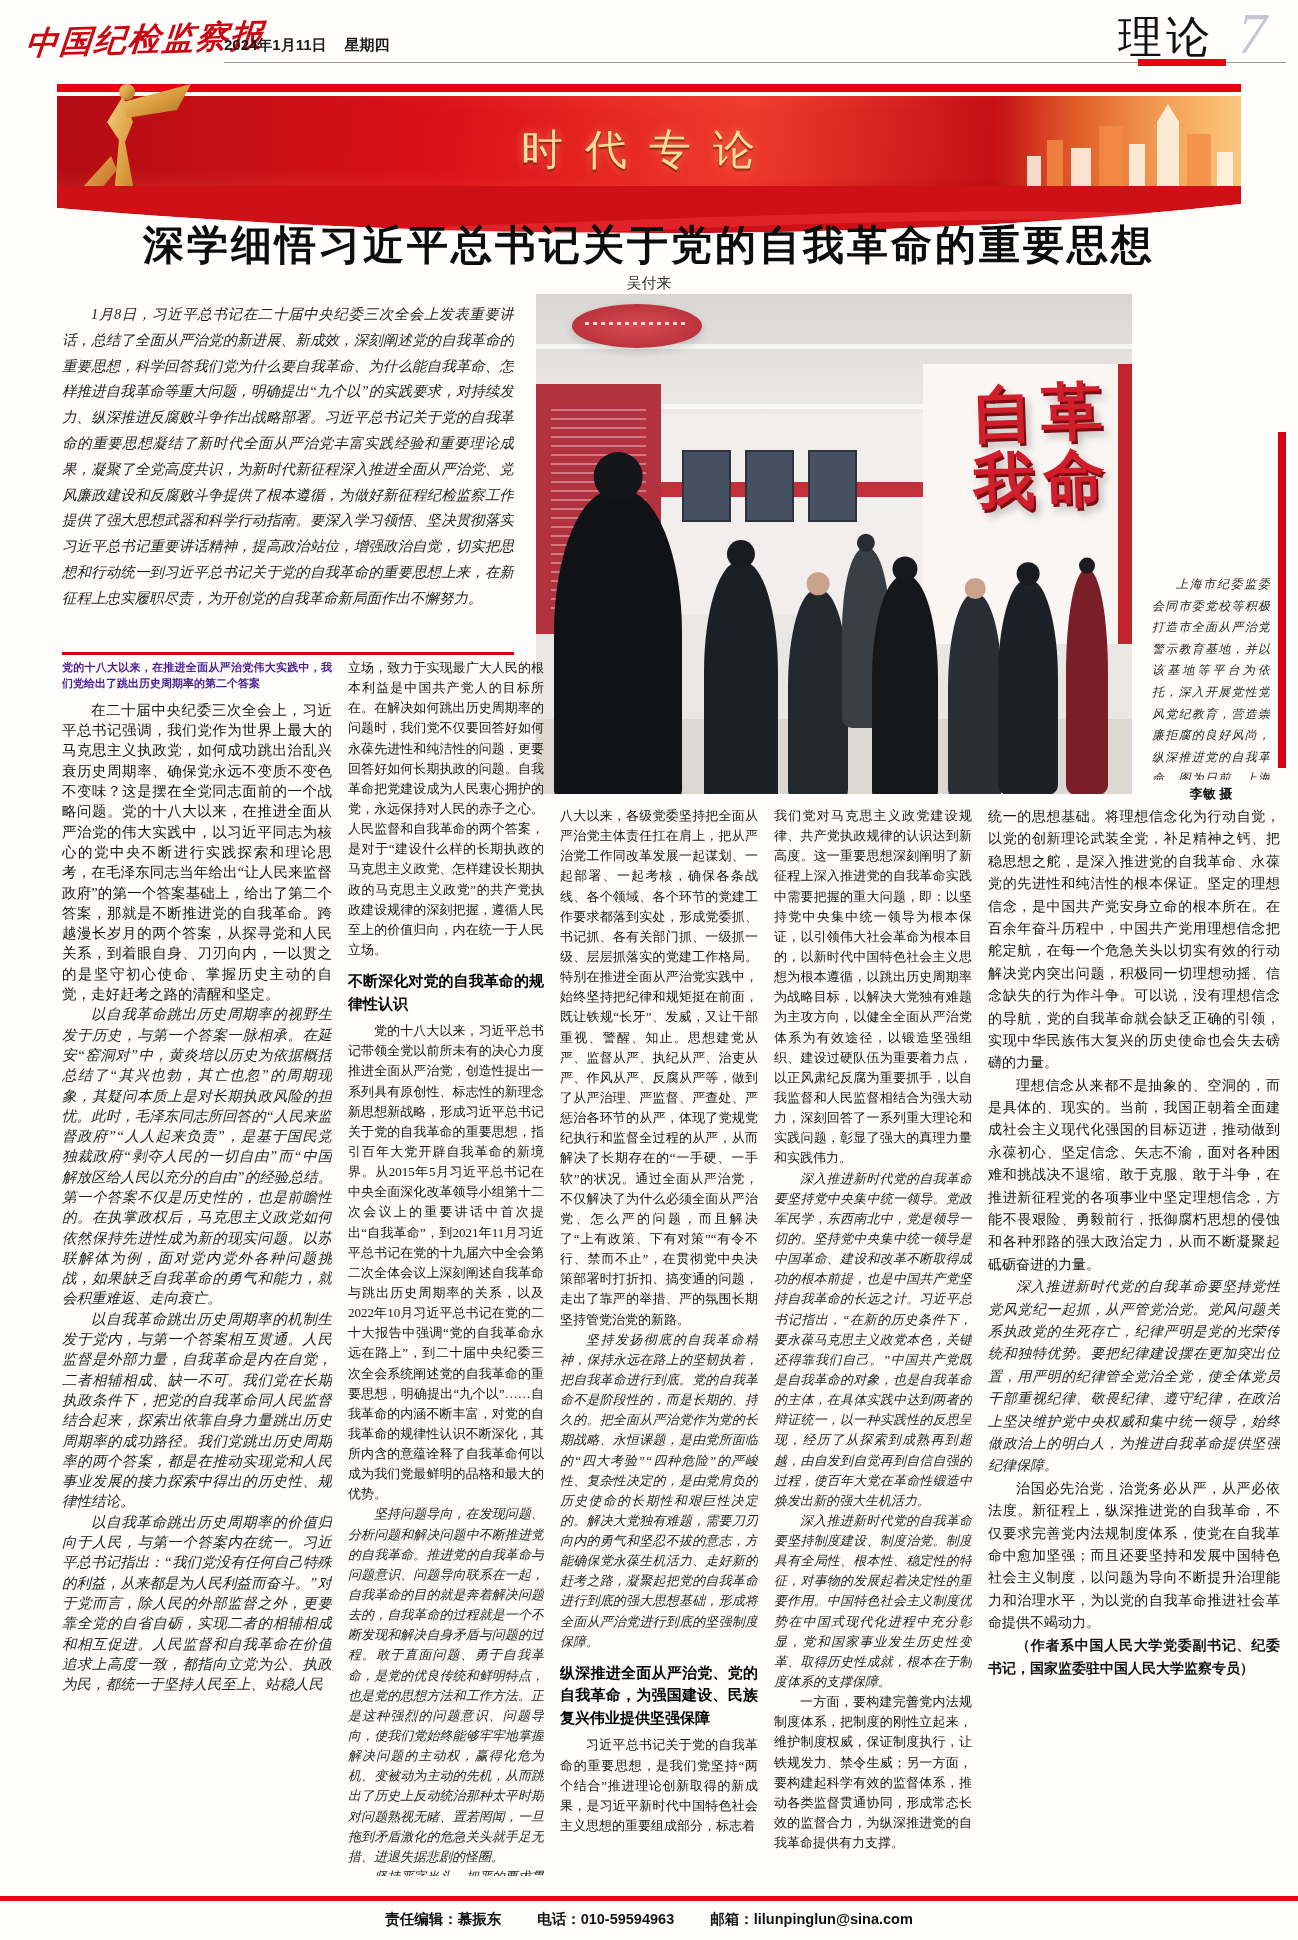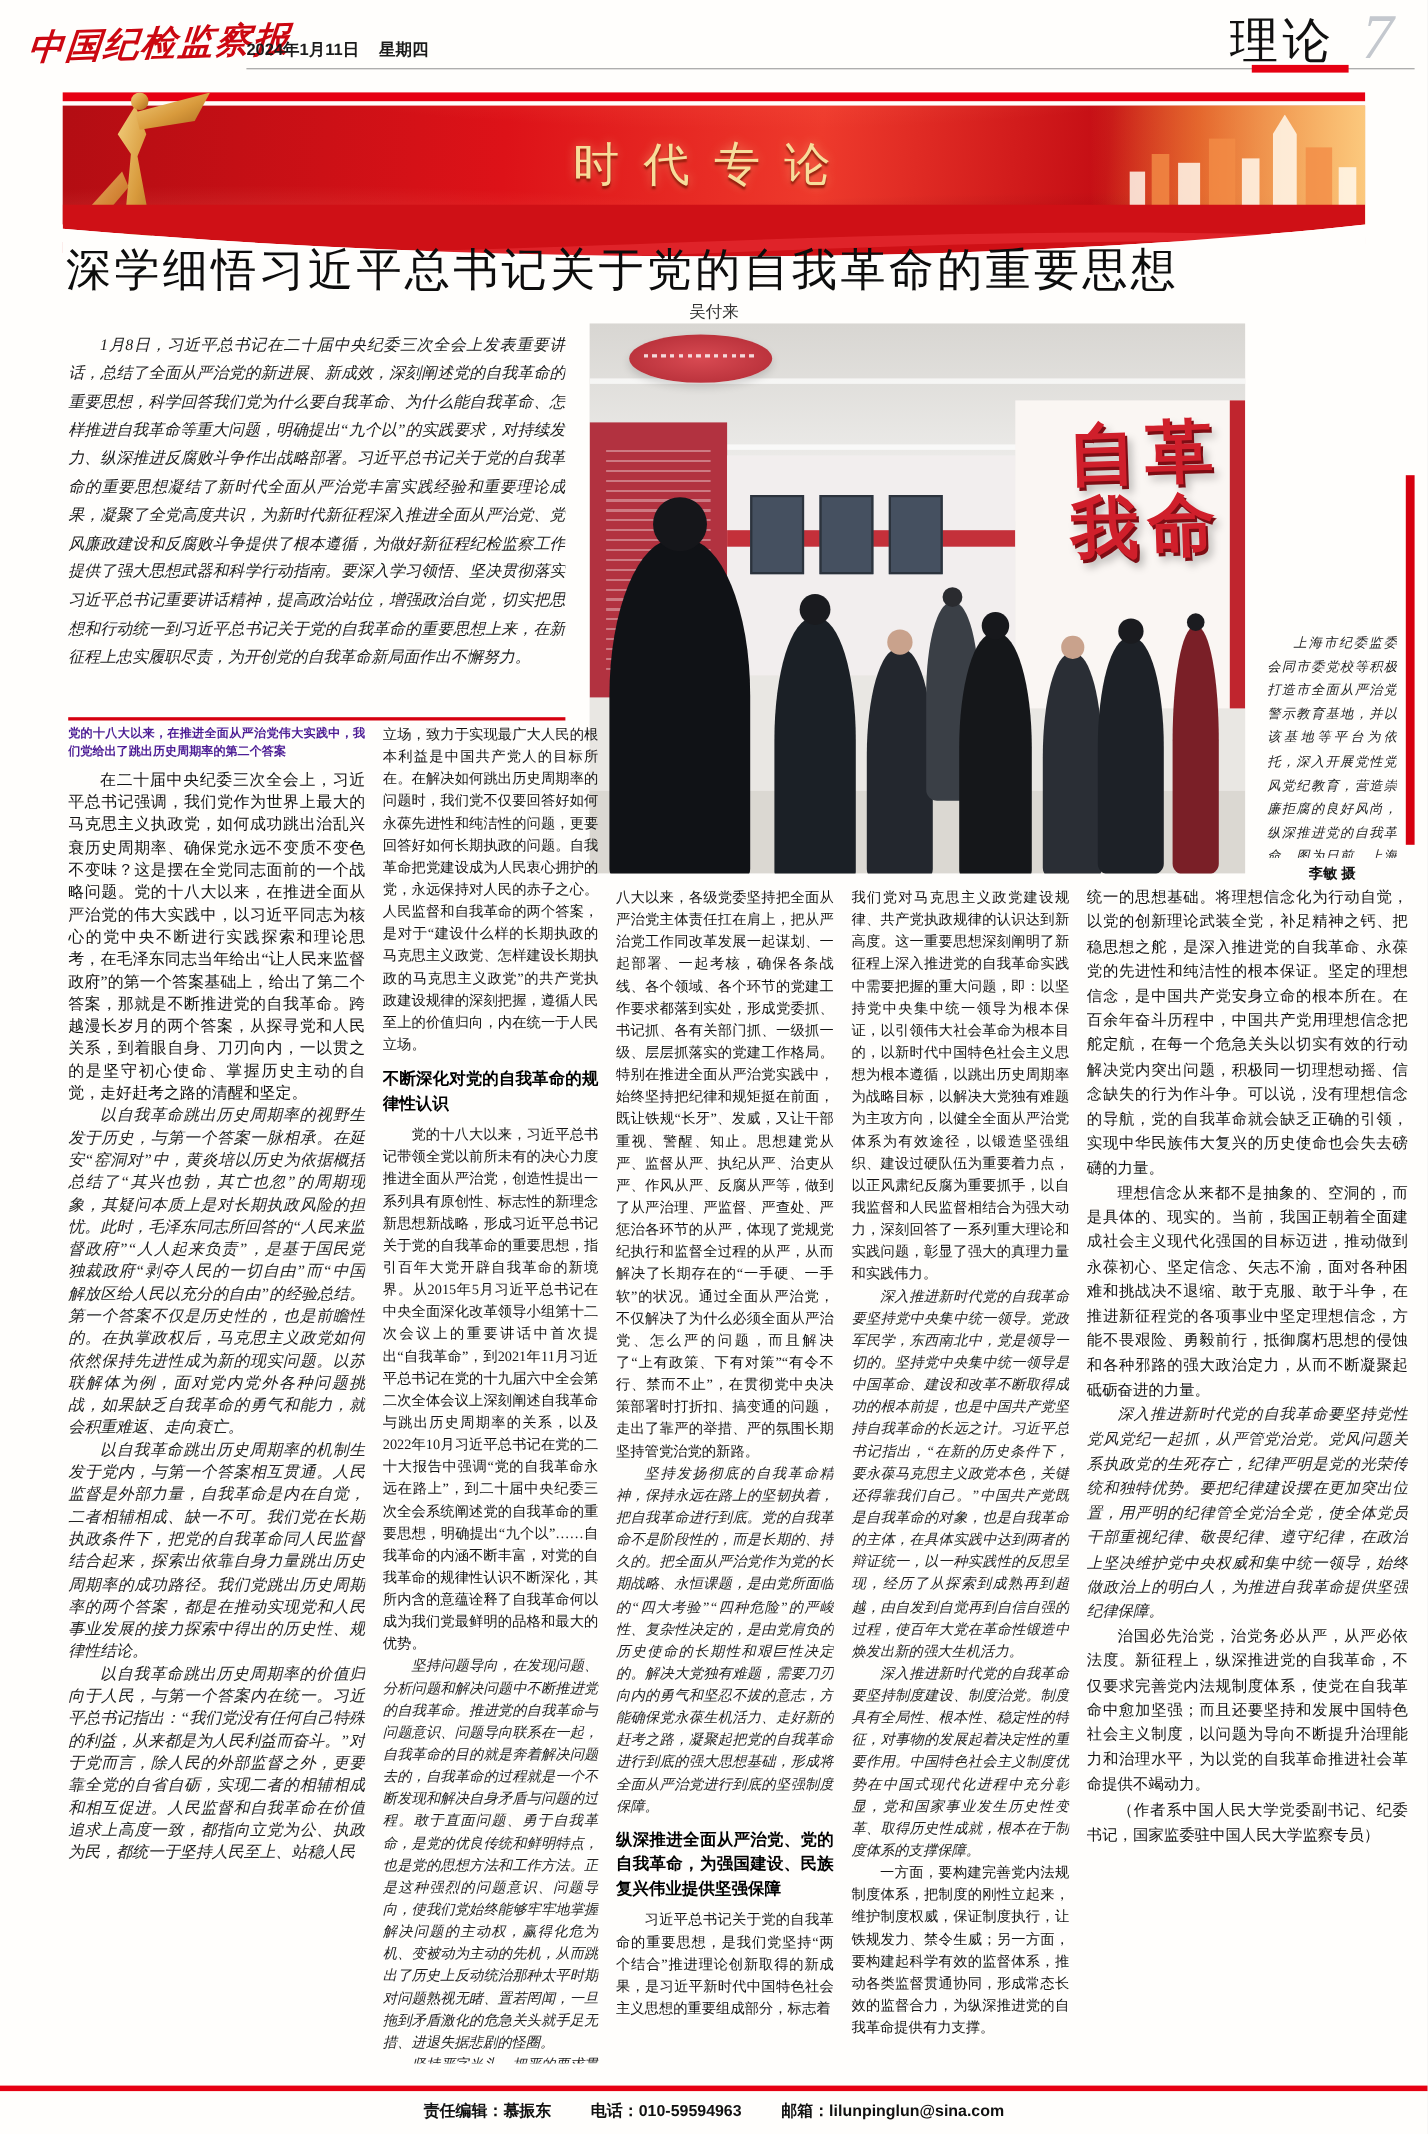--- a/index.html
+++ b/index.html
@@ -35,21 +35,21 @@
         font-family:"Liberation Sans","DejaVu Sans",sans-serif;}
   #city{position:absolute;right:0;top:0;bottom:0;width:250px;
         background:linear-gradient(90deg,rgba(238,80,40,0) 0%,rgba(247,150,64,.55) 40%,rgba(253,205,130,.95) 100%);}
   #city .b{position:absolute;bottom:0;background:rgba(255,248,236,.85);}
   #city .b.orange{background:rgba(243,140,70,.8);}
   #city .spire{clip-path:polygon(50% 0,100% 18%,100% 100%,0 100%,0 18%);}
   #statue{left:-4px;top:-18px;width:160px;height:150px;}
   #banner-wave{left:57px;top:186px;width:1184px;height:66px;}
 
   
-  #headline{left:60px;top:218px;width:1178px;font-size:41px;font-weight:400;
+  #headline{left:60px;top:218px;width:1178px;text-align:center;font-size:41px;font-weight:700;
         letter-spacing:3px;color:#0d0d0d;font-family:"Liberation Serif","DejaVu Serif",serif;}
   #byline{left:60px;top:274px;width:1178px;text-align:center;font-size:15px;color:#333;}
 
   
   #lead{left:62px;top:302px;width:452px;height:344px;font-size:14.5px;line-height:1.78;
         font-style:italic;color:#1c1c1c;text-align:justify;text-indent:2em;overflow:hidden;}
   #lead-rule{left:62px;top:652px;width:452px;height:3px;background:#d6000f;}
 
   
   #photo{left:536px;top:294px;width:596px;height:500px;overflow:hidden;background:#e9e7e3;}
@@ -88,21 +88,21 @@
   
   .col{position:absolute;overflow:hidden;color:#141414;text-align:justify;}
   #col1{left:62px; top:660px;width:270px;height:1216px;font-size:14.5px;line-height:1.4;}
   #col2{left:348px;top:658px;width:196px;height:1218px;font-size:13px;line-height:1.55;}
   #col3{left:560px;top:806px;width:198px;height:1070px;font-size:13px;line-height:1.55;}
   #col4{left:774px;top:806px;width:198px;height:1070px;font-size:13px;line-height:1.55;}
   #col5{left:988px;top:806px;width:292px;height:1070px;font-size:14px;line-height:1.6;}
   .para{margin:0;text-indent:2em;}
   .para.cont{text-indent:0;}
   .para.kai{font-style:italic;color:#232323;}
-  .para.note{font-weight:400;font-family:"Liberation Sans",sans-serif;}
+  .para.note{font-weight:700;font-family:"Liberation Sans",sans-serif;}
   .para.sub1{font-size:11px;font-weight:700;text-indent:0;line-height:1.45;margin:0 0 8px;
         font-family:"Liberation Sans","DejaVu Sans",sans-serif;color:#4c1d95;}
   .para.sub2,.para.sub3{font-size:15px;font-weight:700;text-indent:0;line-height:1.5;
         margin:10px 0 6px;font-family:"Liberation Sans","DejaVu Sans",sans-serif;color:#000;}
 
   
   #footer-rule{left:0;top:1896px;width:1298px;height:5px;background:#e60012;}
   #footer{left:0;top:1910px;width:1298px;text-align:center;font-size:14.5px;font-weight:700;
         font-family:"Liberation Sans","DejaVu Sans",sans-serif;color:#111;}
   #footer span{margin:0 16px;}

